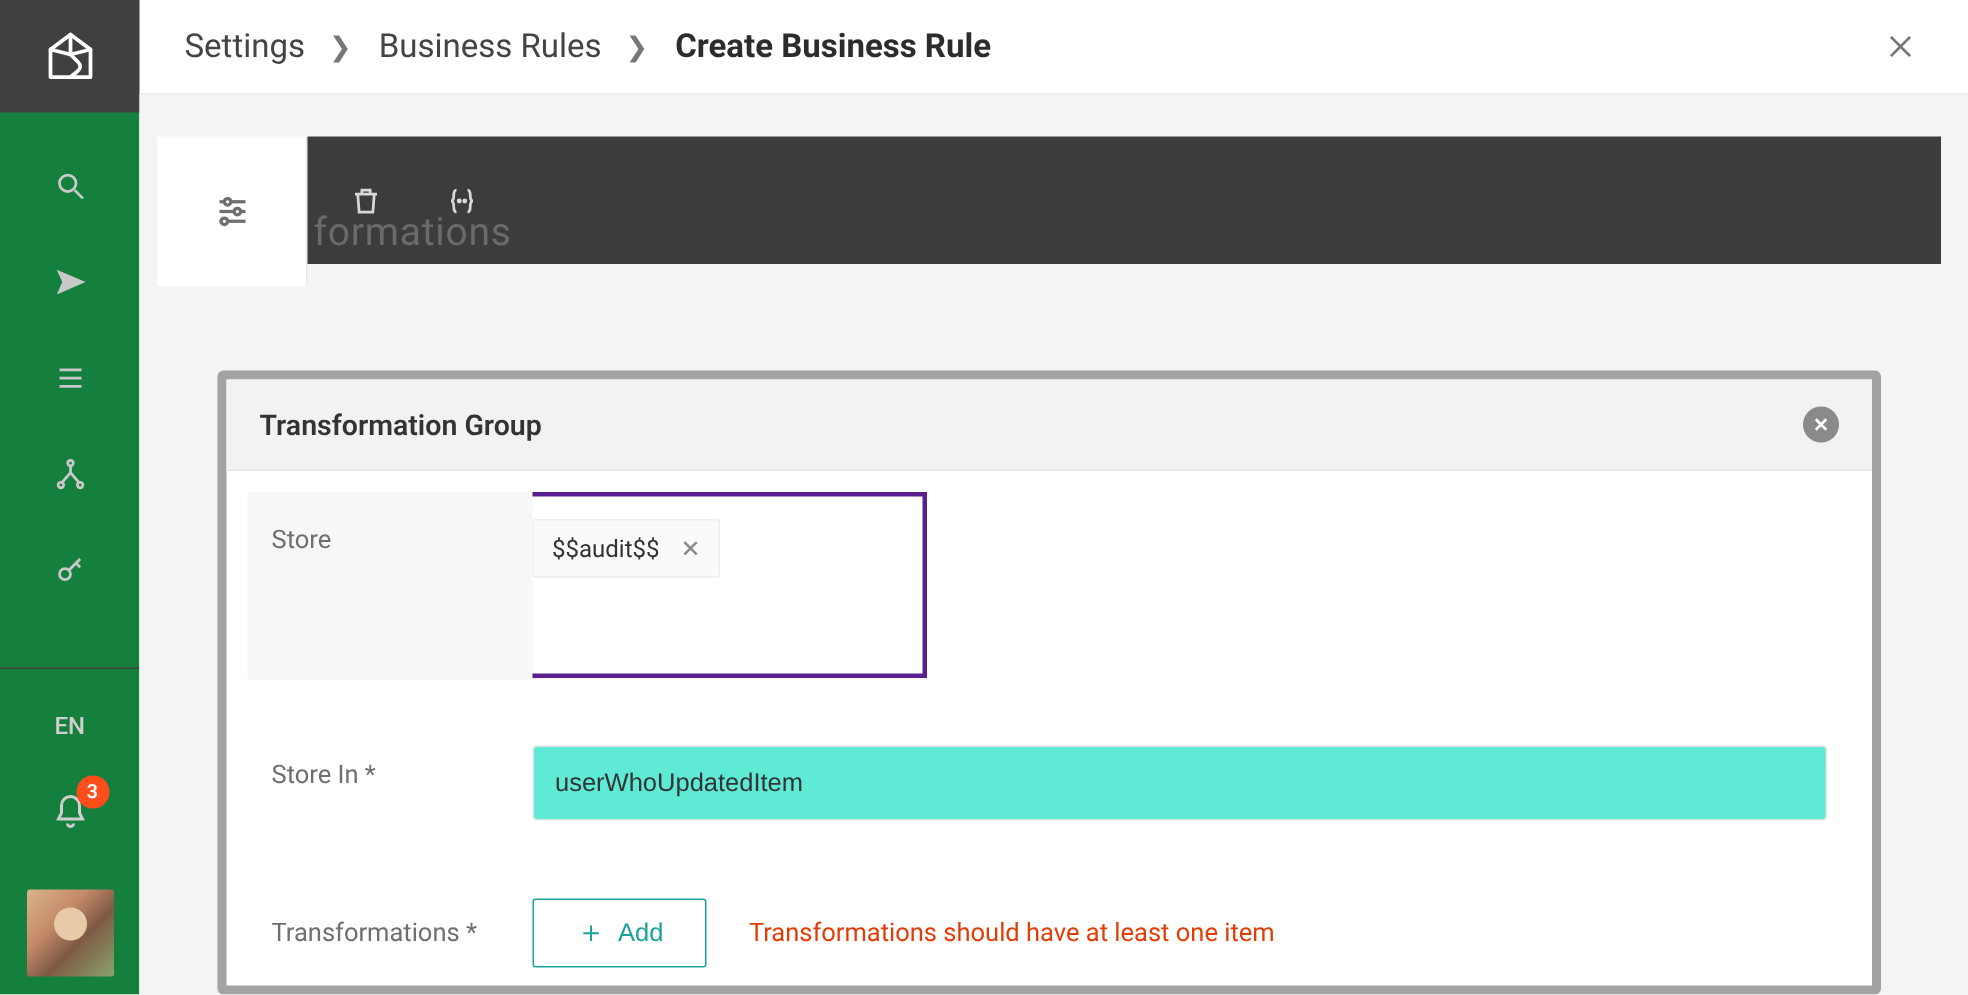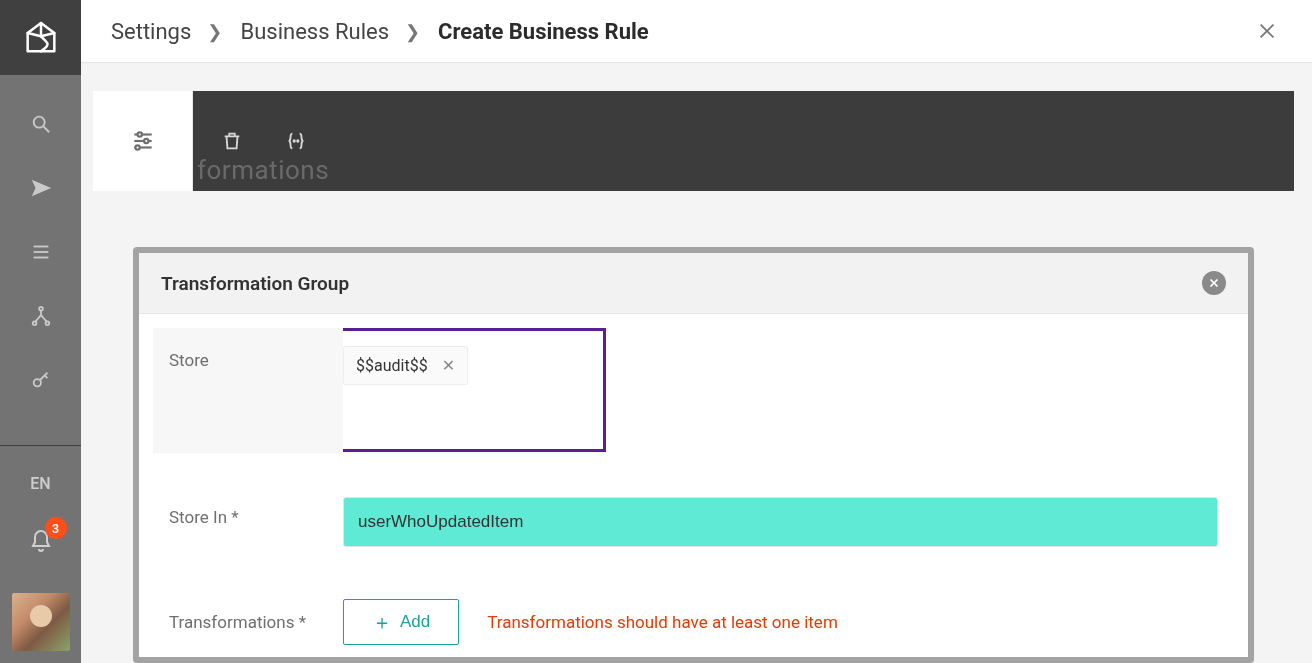--- a/index.html
+++ b/index.html
@@ -1,20 +1,20 @@
 <!DOCTYPE html>
 <html><head>
 <meta charset="utf-8">
 <style>
   * { box-sizing: border-box; margin: 0; padding: 0; }
   html, body { width: 1312px; height: 663px; font-family: -apple-system, BlinkMacSystemFont, "Segoe UI", Roboto, Arial, sans-serif; background: #f4f4f4; overflow: hidden; }
   .app { display: flex; width: 100%; height: 100%; }
 
   
-  .sidebar { width: 81px; background: #737373; display: flex; flex-direction: column; align-items: center; color: #ddd; }
+  .sidebar { width: 93px; background: #15803d; display: flex; flex-direction: column; align-items: center; color: #ddd; }
   .logo-block { width: 97px; height: 75px; background: #404040; display: flex; align-items: center; justify-content: center; }
   .logo-block svg { width: 40px; height: 40px; }
   .nav-icons { flex: 1; display: flex; flex-direction: column; align-items: center; gap: 38px; padding-top: 36px; }
   .nav-icon { width: 26px; height: 26px; display: flex; align-items: center; justify-content: center; color: #c9c9c9; cursor: pointer; }
   .nav-icon svg { width: 22px; height: 22px; }
   .sidebar-sep { width: 100%; height: 1px; background: #3f3f3f; margin-top: 18px; }
   .lang-label { color: #cfcfcf; font-size: 16px; font-weight: 500; padding: 28px 0 0 0; }
   .bell-wrap { position: relative; margin-top: 36px; cursor: pointer; }
   .bell-wrap svg { width: 24px; height: 24px; }
   .badge { position: absolute; top: -12px; right: -14px; background: #ff4e1a; color: #fff; border-radius: 50%; width: 22px; height: 22px; font-size: 13px; font-weight: 600; display: flex; align-items: center; justify-content: center; }
@@ -28,21 +28,21 @@
   .crumb { cursor: pointer; color: #444; display: flex; align-items: center; gap: 16px; }
   .crumb.strong { font-weight: 700; color: #2c2c2c; }
   .chev { color: #777; font-size: 18px; }
   .close-btn { width: 30px; height: 30px; color: #777; cursor: pointer; display: flex; align-items: center; justify-content: center; font-size: 26px; }
 
   .content { flex: 1; background: #f4f4f4; padding: 28px 18px 0 12px; position: relative; }
 
   .toolbar-row { display: flex; }
   .tool-tab { width: 100px; height: 100px; background: #fff; display: flex; align-items: center; justify-content: center; border-right: 1px solid #e6e6e6; }
   .tool-tab svg { width: 26px; height: 26px; color: #6f6f6f; }
-  .dark-bar { flex: 1; height: 100px; background: #3c3c3c; display: flex; align-items: center; padding-left: 28px; gap: 42px; position: relative; }
+  .dark-bar { flex: 1; height: 85px; background: #3c3c3c; display: flex; align-items: center; padding-left: 28px; gap: 42px; position: relative; }
   .dark-bar .icon { color: #d8d8d8; cursor: pointer; display: flex; }
   .dark-bar .icon svg { width: 22px; height: 22px; }
   .ghost-text { position: absolute; left: 4px; bottom: 6px; color: #6a6a6a; font-size: 26px; letter-spacing: .5px; pointer-events: none; }
 
   .tg-card { margin: 56px 40px 0 40px; background: #fff; border: 6px solid #a3a3a3; border-radius: 4px; box-shadow: 0 1px 2px rgba(0,0,0,.04); }
   .tg-header { background: #f2f2f2; padding: 18px 22px; display: flex; align-items: center; justify-content: space-between; border-bottom: 1px solid #e6e6e6; }
   .tg-title { font-size: 19px; font-weight: 600; color: #333; }
   .tg-close { width: 24px; height: 24px; border-radius: 50%; background: #8a8a8a; color: #fff; display: flex; align-items: center; justify-content: center; font-size: 15px; cursor: pointer; }
 
   .row { display: flex; align-items: stretch; }

